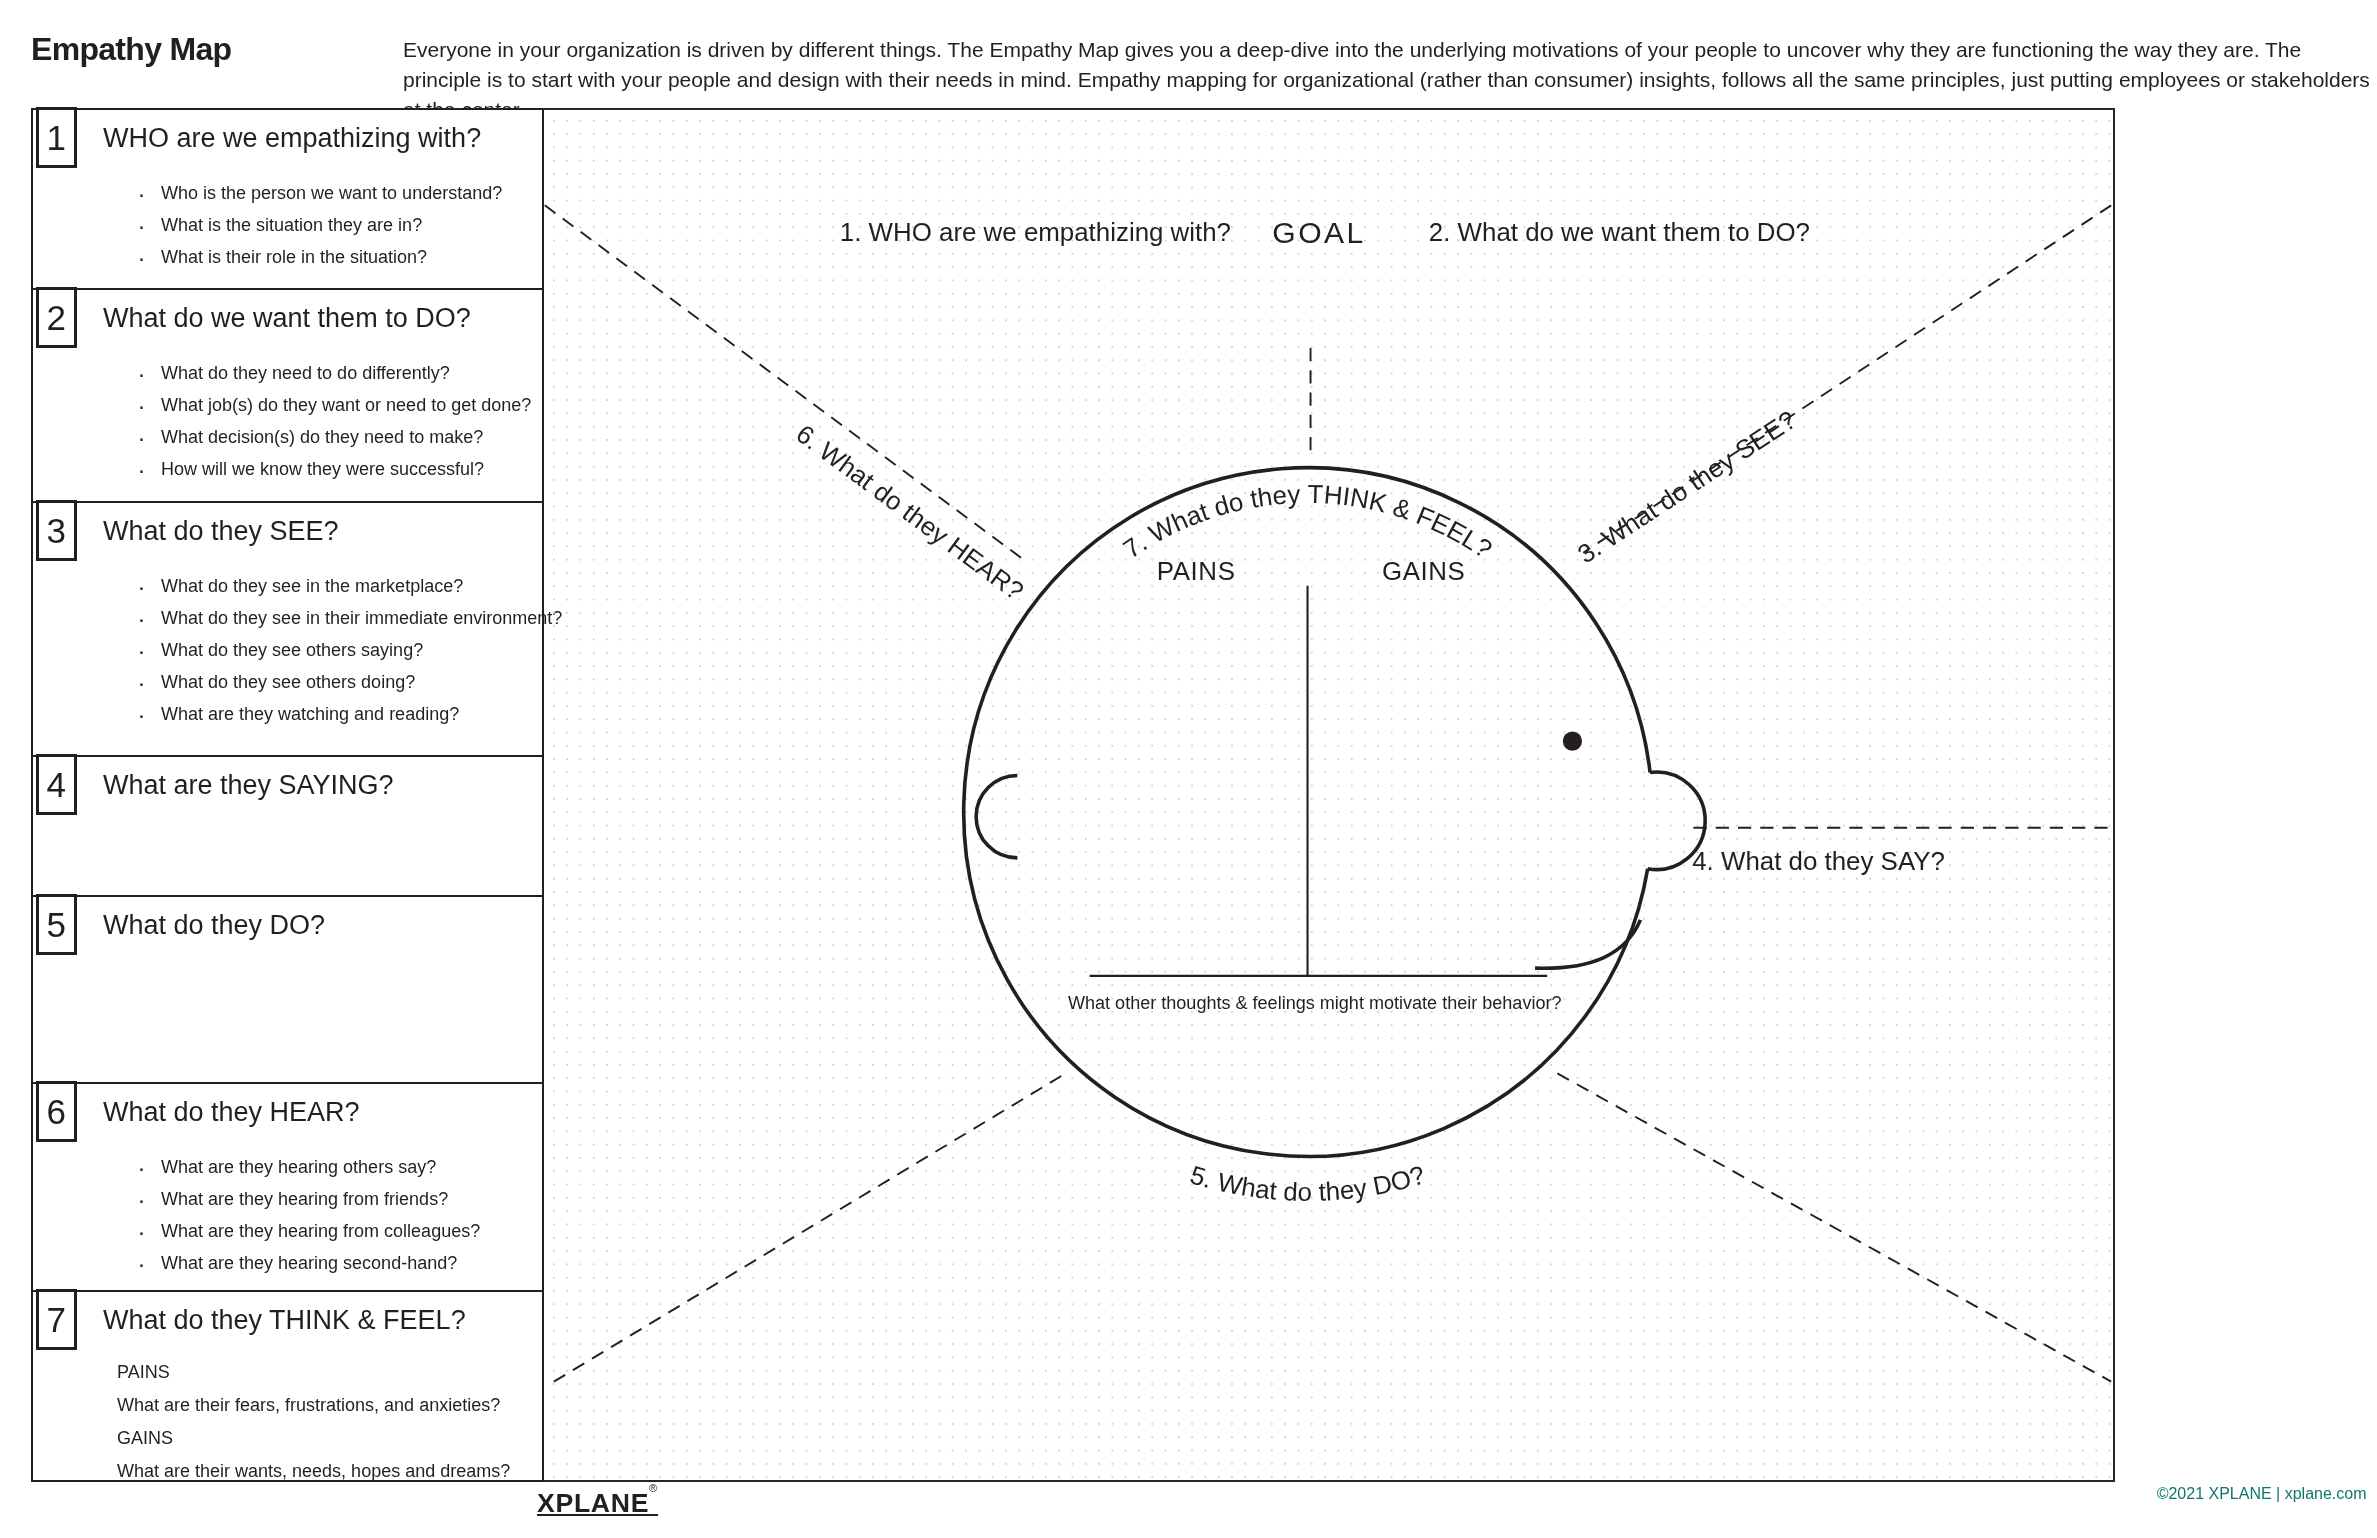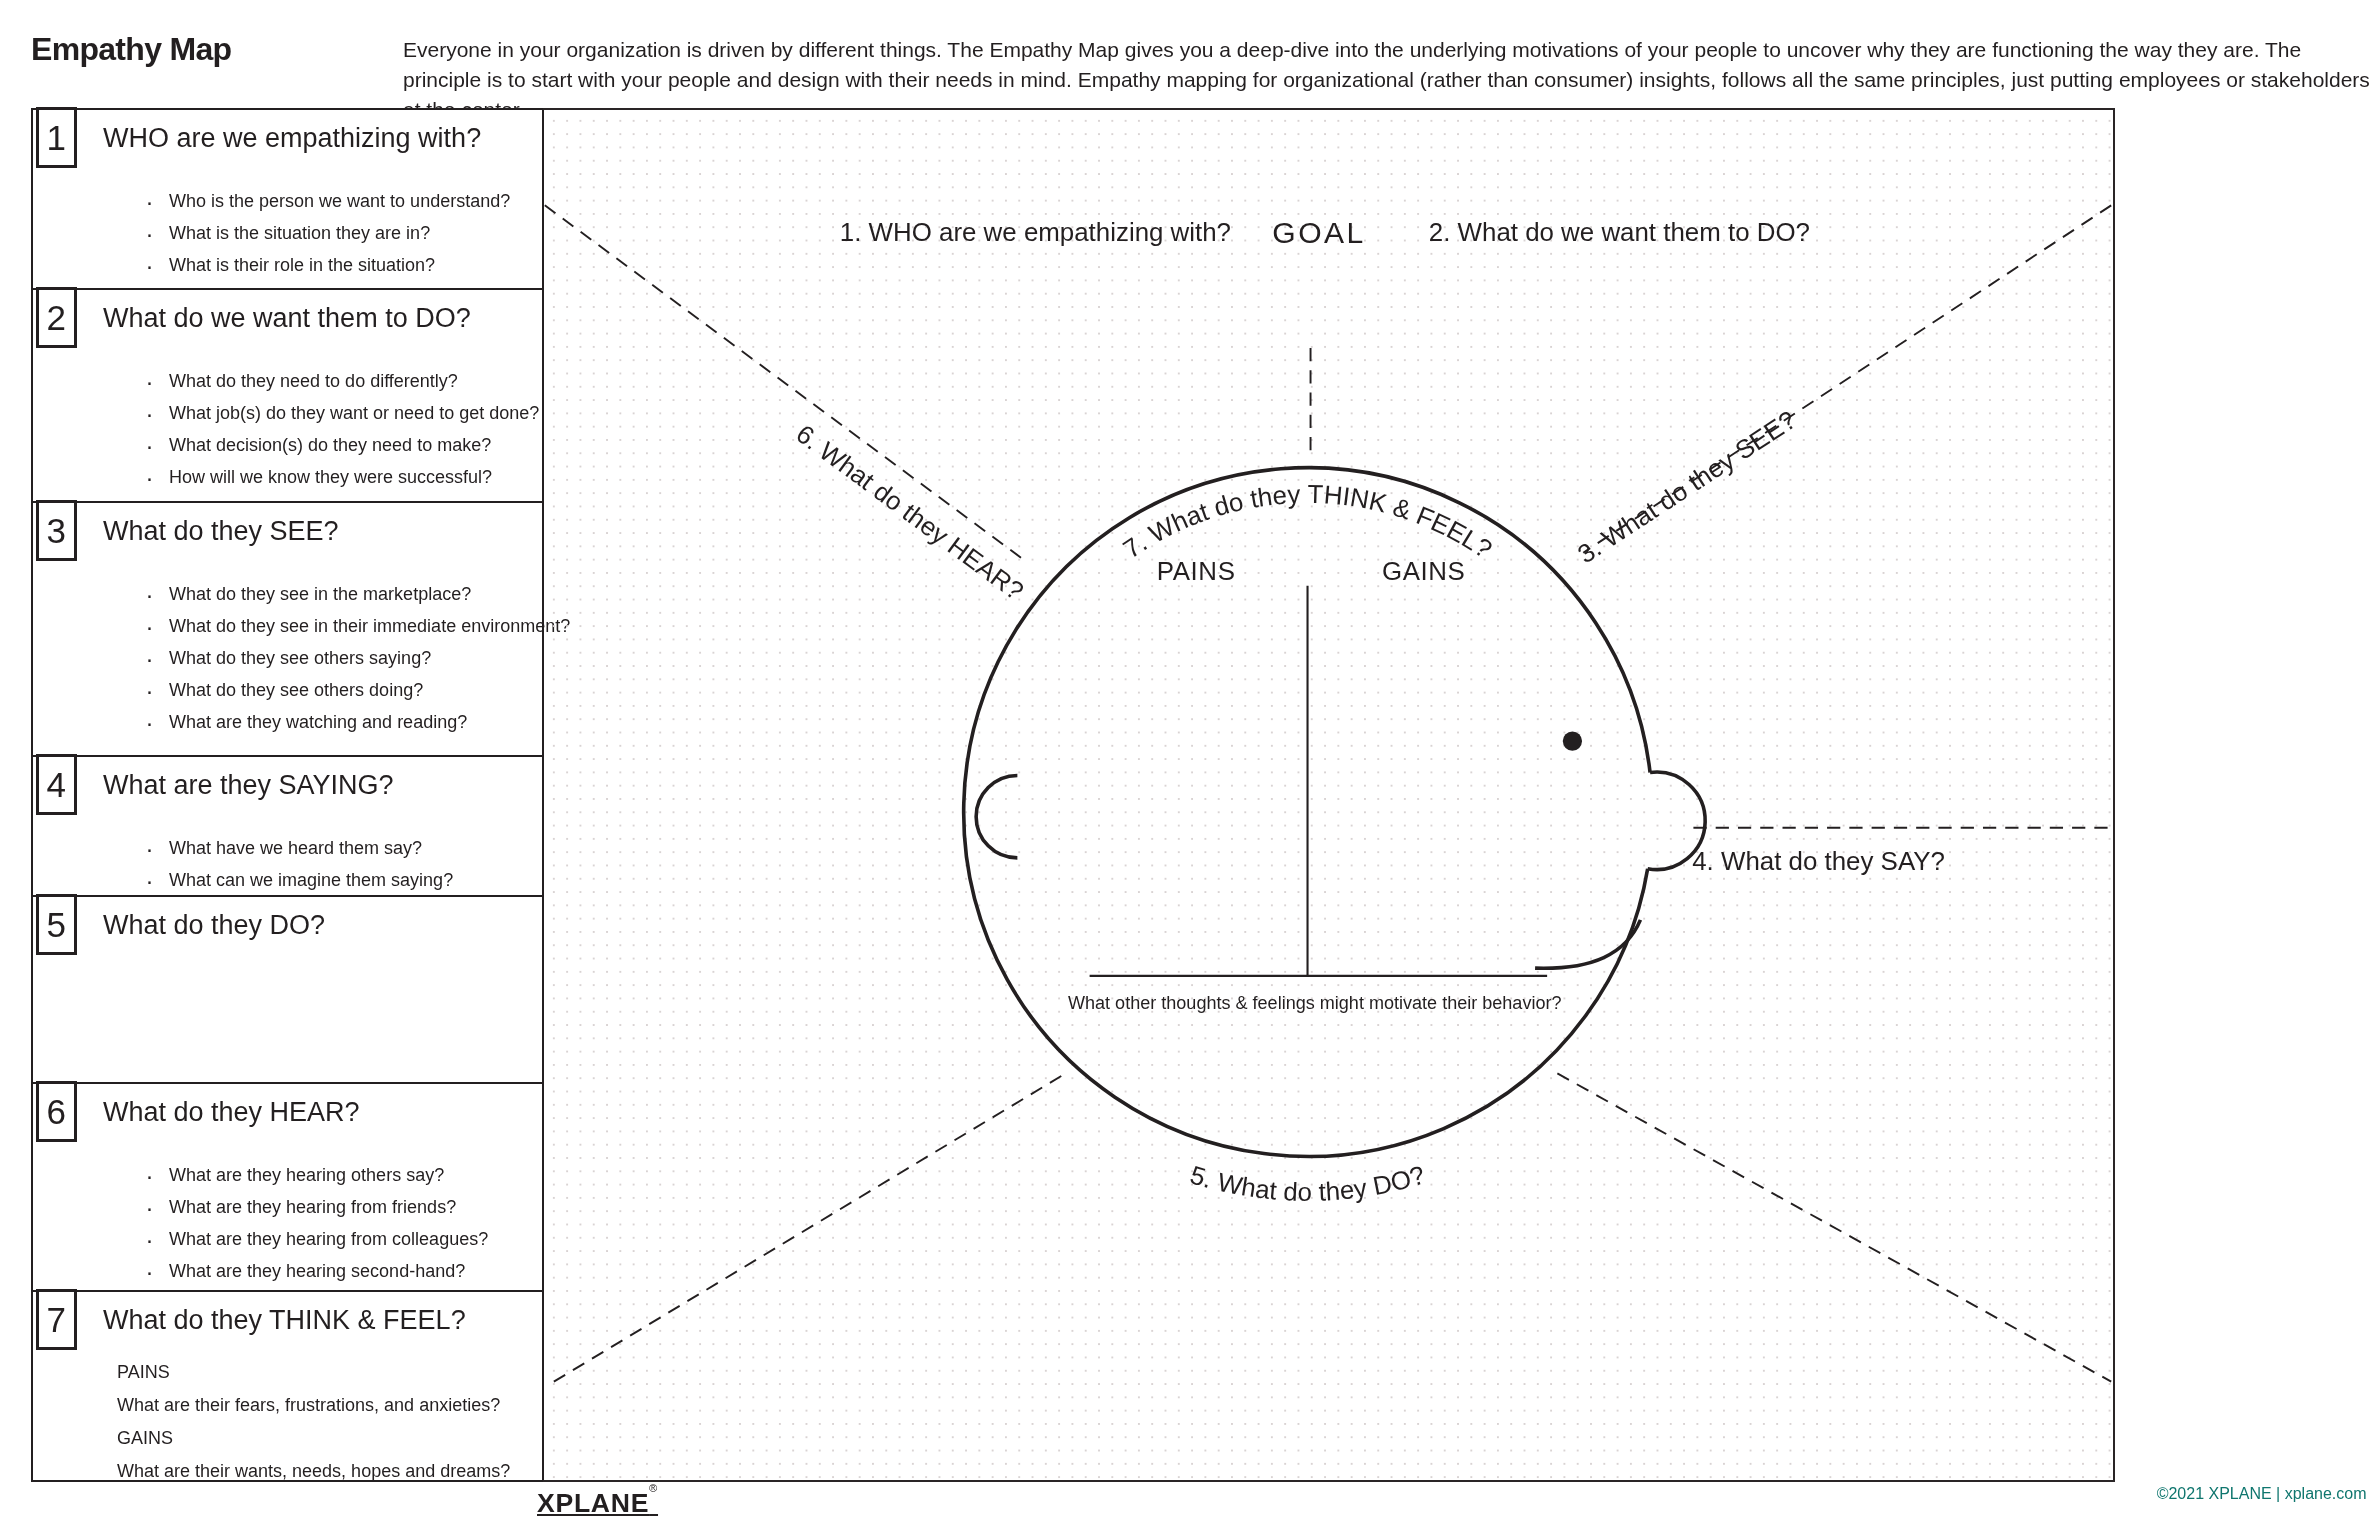--- a/index.html
+++ b/index.html
@@ -23,21 +23,21 @@
   .section { position:absolute; left:0; width:100%; box-sizing:border-box; }
   .section.bt { border-top:2.1px solid #231f20; }
   .num-box {
     position:absolute; left:2.8px; top:-2.8px; width:35px; height:55px;
     border:3.5px solid #231f20; background:#ffffff;
     display:flex; align-items:center; justify-content:center;
     font-size:35px;
   }
   .sec-title { position:absolute; left:70px; top:12.6px; font-size:27px; white-space:nowrap; }
   .bullets {
-    position:absolute; left:103px; top:73px; margin:8px; padding:0; list-style:none;
+    position:absolute; left:103px; top:73px; margin:0; padding:0; list-style:none;
   }
   .bullets li {
     position:relative; height:32px; font-size:18px; padding-left:25px; white-space:nowrap;
   }
   .bullets li::before {
     content:"·"; position:absolute; left:1.4px; top:-2.8px; font-size:24px; color:#231f20;
   }
   .plain-lines { position:absolute; left:84px; top:70px; margin:0; padding:0; list-style:none; }
   .plain-lines li { height:33px; font-size:18px; white-space:nowrap; }
   
@@ -107,24 +107,20 @@
       <li>What do they see others doing?</li>
       <li>What are they watching and reading?</li>
     </ul>
   </div>
 
   <div class="section bt" style="top:645px; height:140px;">
     <div class="num-box">
         <span>4</span>
       </div>
     <div class="sec-title">What are they SAYING?</div>
-    <ul class="bullets">
-      <li>What have we heard them say?</li>
-      <li>What can we imagine them saying?</li>
-    </ul>
   </div>
 
   <div class="section bt" style="top:785px; height:187px;">
     <div class="num-box">
         <span>5</span>
       </div>
     <div class="sec-title">What do they DO?</div>
   </div>
 
   <div class="section bt" style="top:972px; height:208px;">

